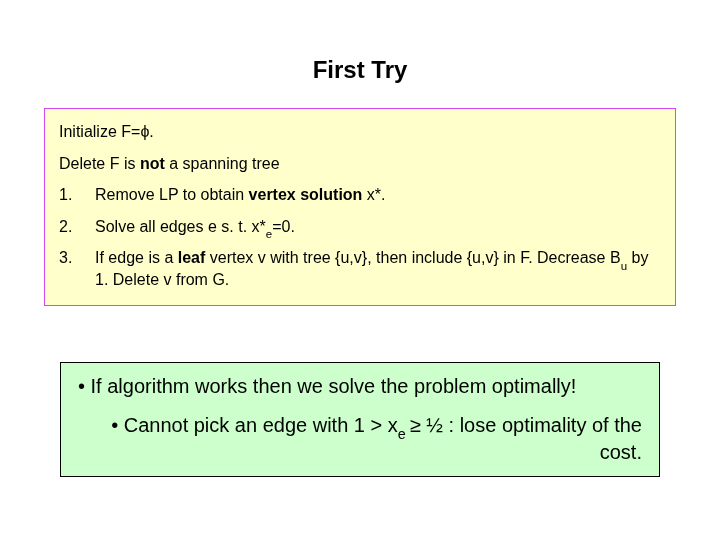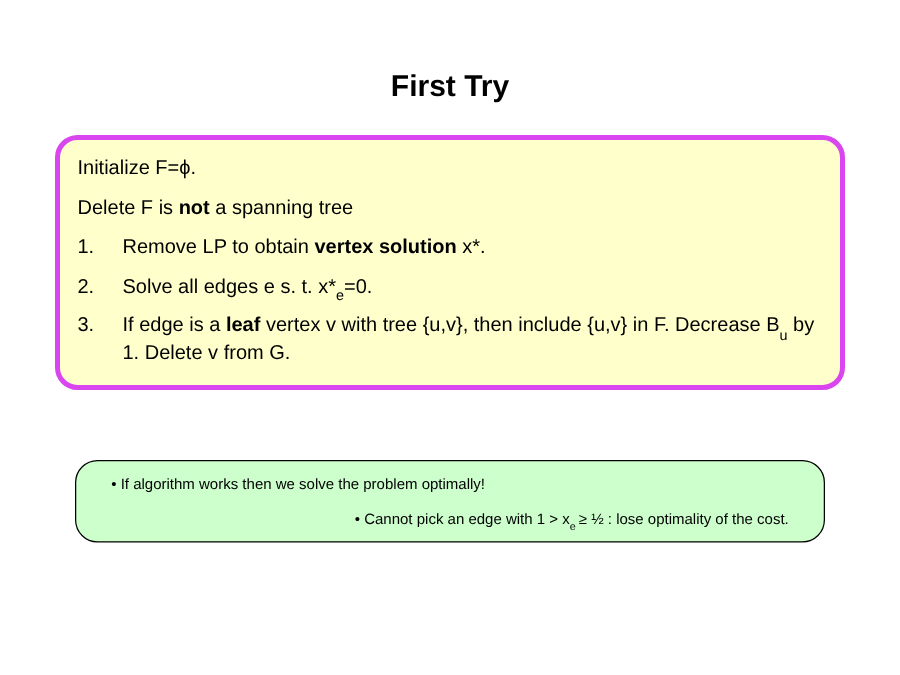--- a/index.html
+++ b/index.html
@@ -1,15 +1,15 @@
 <!DOCTYPE html>
 <html><head>
 <meta charset="utf-8">
 <style>
-  * { box-sizing: border-box; margin: 0; padding: 0; border-radius: 18px; }
+  * { box-sizing: border-box; margin: 0; padding: 0; }
   html, body { width: 720px; height: 540px; }
   body {
     background: #ffffff;
     font-family: "Comic Sans MS", "Comic Sans", cursive, sans-serif;
     color: #000;
     position: relative;
   }
   .slide {
     width: 720px;
     height: 540px;
@@ -20,21 +20,21 @@
     text-align: center;
     font-weight: bold;
     font-size: 24px;
     color: #000;
     margin-top: 36px;
     margin-bottom: 24px;
   }
   .algo-box {
     margin: 0 44px;
     background: #ffffcc;
-    border: 4px solid #d946ef;
+    border: 1px solid #d946ef;
     padding: 12px 14px 14px 14px;
     font-size: 16px;
     line-height: 1.35;
   }
   .algo-line { margin-bottom: 10px; }
   .algo-line:last-child { margin-bottom: 0; }
   .bold { font-weight: bold; }
   .steps {
     display: table;
     width: 100%;
@@ -48,22 +48,22 @@
     vertical-align: top;
   }
   .step-num { width: 36px; }
   .step-row:last-child .step-num,
   .step-row:last-child .step-text { padding-bottom: 0; }
 
   .notes-box {
     margin: 56px 60px 0 60px;
     background: #ccffcc;
     border: 1px solid #000;
-    padding: 10px 28px;
-    font-size: 12px;
+    padding: 10px 17px;
+    font-size: 20px;
     line-height: 1.35;
   }
   .note-line { margin-bottom: 12px; }
   .note-line:last-child { margin-bottom: 0; text-align: right; }
   sub { font-size: 0.72em; line-height: 0; position: relative; top: 0.2em; }
   .ge { font-family: Arial, sans-serif; }
 </style>
 </head>
 <body>
 

